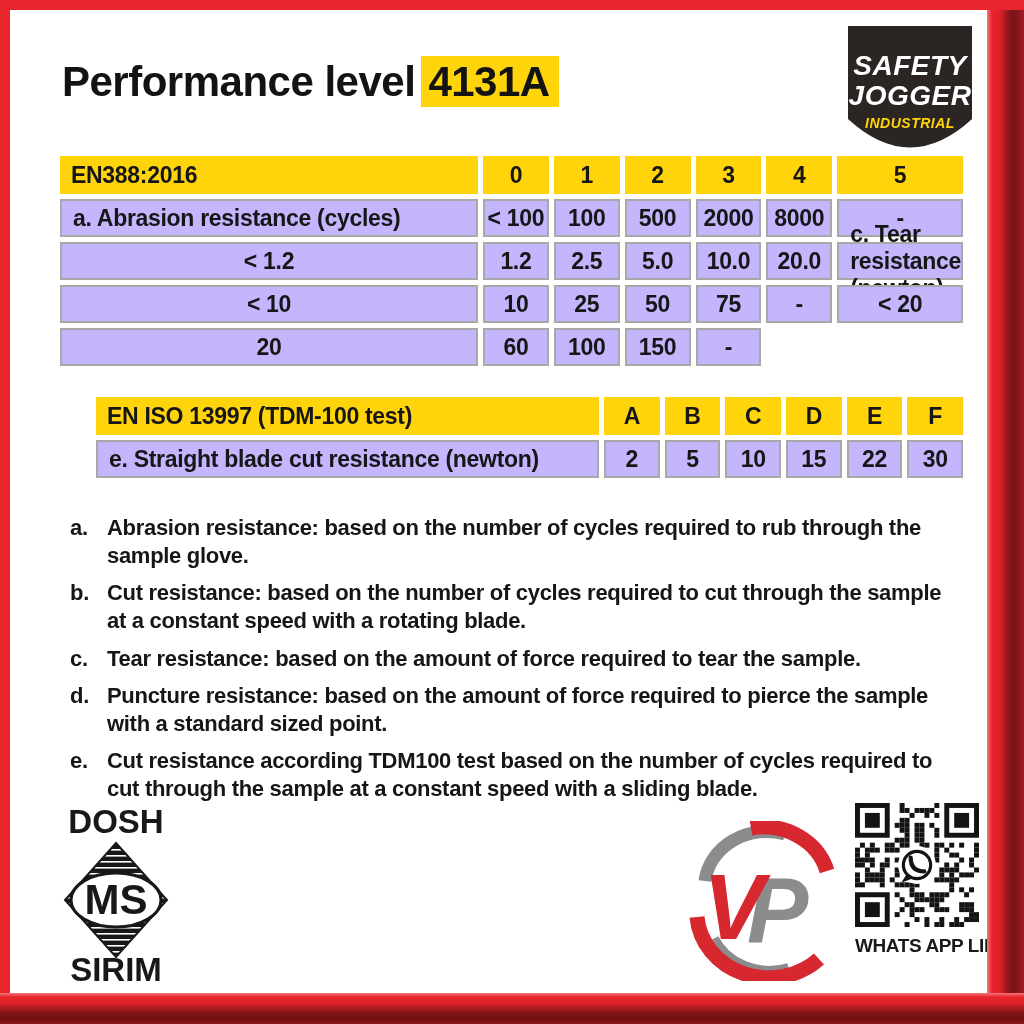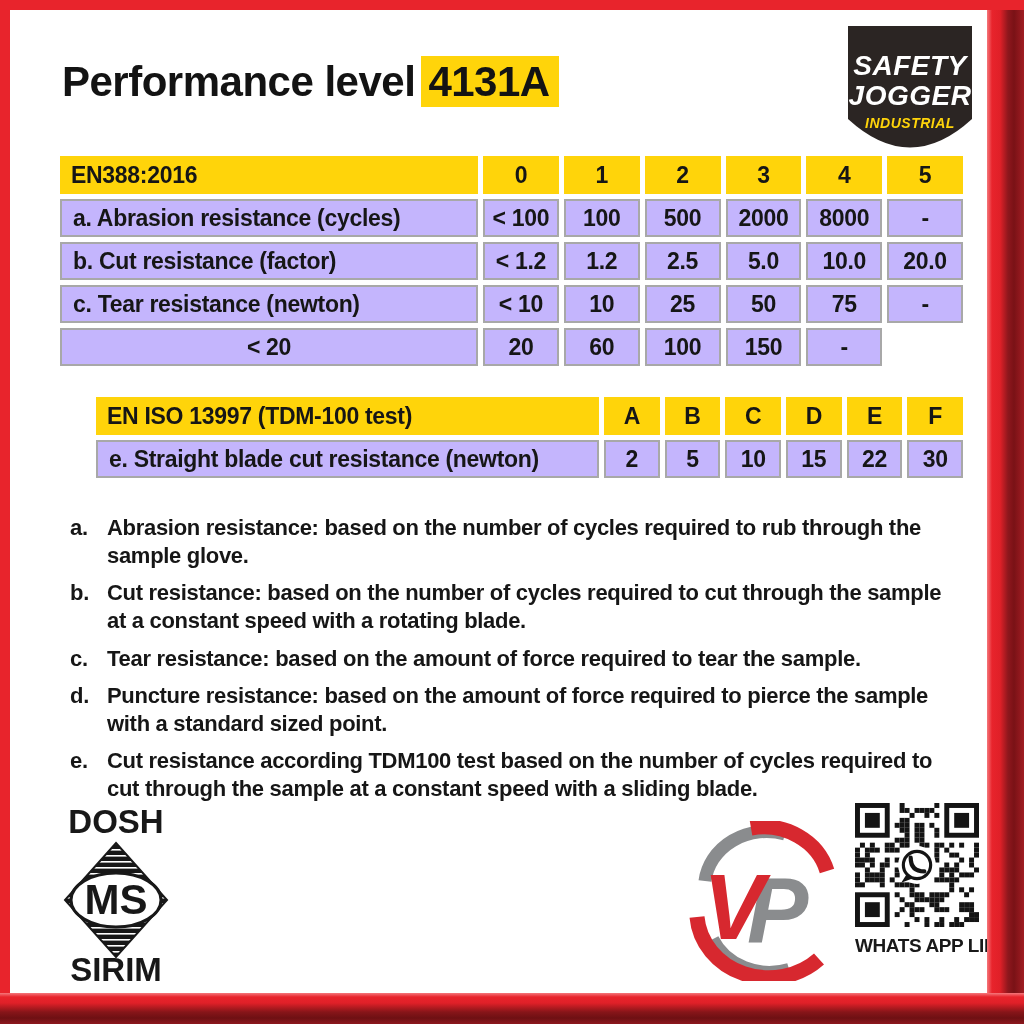--- a/index.html
+++ b/index.html
@@ -81,21 +81,20 @@
       <div class="cell hdr">5</div>
 
       <div class="cell lbl">a. Abrasion resistance (cycles)</div>
       <div class="cell">&lt; 100</div>
       <div class="cell">100</div>
       <div class="cell">500</div>
       <div class="cell">2000</div>
       <div class="cell">8000</div>
       <div class="cell">-</div>
 
-      <div class="cell lbl">b. Cut resistance (factor)</div>
       <div class="cell">&lt; 1.2</div>
       <div class="cell">1.2</div>
       <div class="cell">2.5</div>
       <div class="cell">5.0</div>
       <div class="cell">10.0</div>
       <div class="cell">20.0</div>
 
       <div class="cell lbl">c. Tear resistance (newton)</div>
       <div class="cell">&lt; 10</div>
       <div class="cell">10</div>

